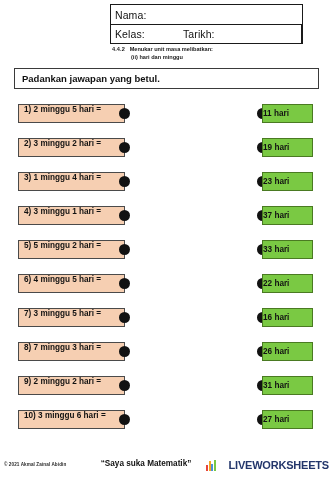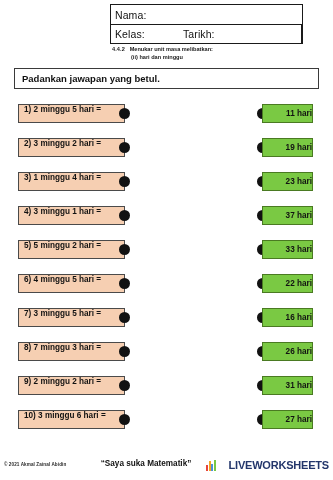--- a/index.html
+++ b/index.html
@@ -120,21 +120,21 @@
     position: absolute;
     left: 262px;
     top: 0;
     width: 51px;
     height: 19px;
     background: #7ac943;
     border: 1.2px solid #4a7a22;
     box-sizing: border-box;
     display: flex;
     align-items: center;
-    justify-content: flex-end;
+    justify-content: flex-start;
     font-size: 8.2px;
     font-weight: bold;
     color: #121212;
     white-space: nowrap;
   }
 
   
   .copyright {
     position: absolute;
     left: 4px;

